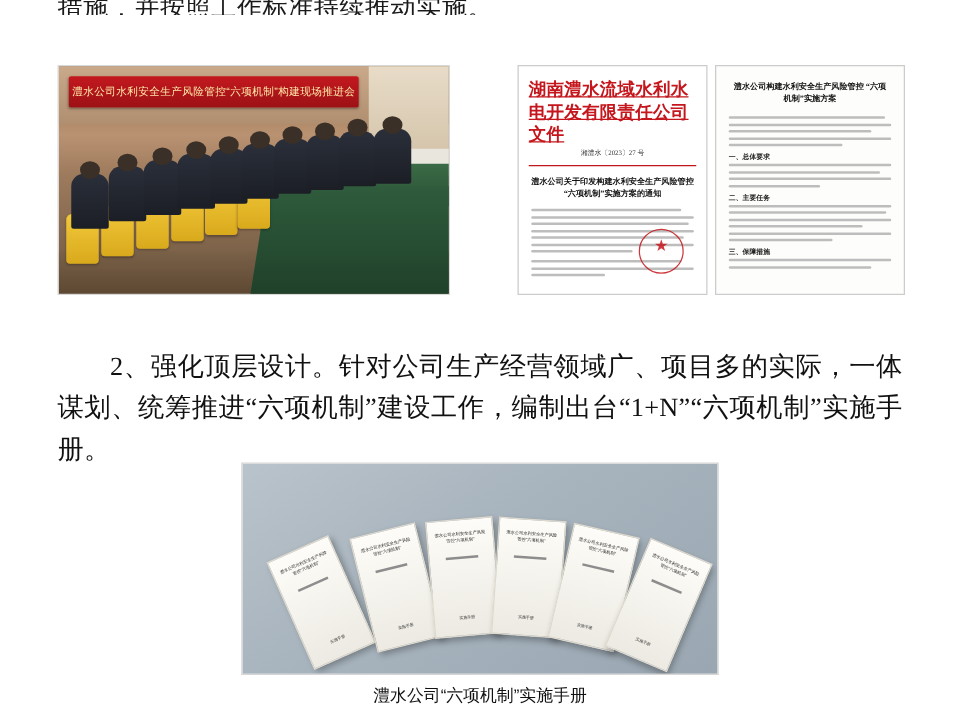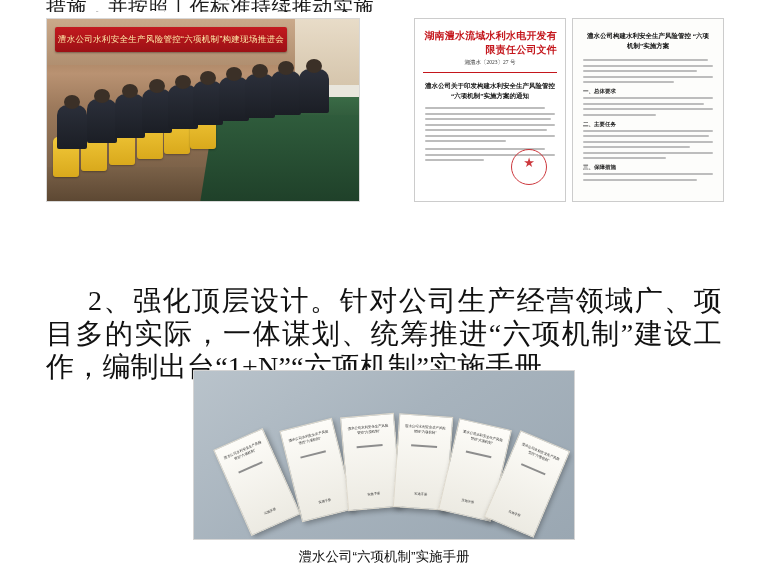--- a/index.html
+++ b/index.html
@@ -48,20 +48,21 @@
   }
   .fig {
     position: absolute;
     top: 0;
   }
   .fig-photo {
     position: relative;
     overflow: hidden;
     border: 1px solid #d8d8d8;
     background: #cfcfcf;
+    margin-top: 34px;
   }
   .cap {
     text-align: center;
     font-size: 13.5px;
     line-height: 20px;
     margin-top: 6px;
     color: #111111;
     white-space: nowrap;
     font-family: "Liberation Sans", "DejaVu Sans", sans-serif;
   }
@@ -143,25 +144,26 @@
 
   
   #photo-doc1 {
     width: 150px;
     height: 182px;
     background: #ffffff;
     border: 1px solid #cccccc;
   }
   .doc-title-red {
     margin: 10px 8px 2px;
-    text-align: right;
+    text-align: left;
     color: #c4161c;
-    font-size: 10px;
+    font-size: 14px;
     font-weight: bold;
     letter-spacing: .2px;
+    text-decoration: underline;
   }
   .doc-rule {
     margin: 4px 8px 3px;
     height: 1px;
     background: #c4161c;
   }
   .doc-num {
     text-align: center;
     font-size: 5.5px;
     color: #333;
@@ -222,21 +224,21 @@
     font-weight: bold;
     color: #222;
   }
 
   
   .para {
     position: absolute;
     left: 46px;
     top: 256px;
     width: 676px;
-    font-size: 28px;
+    font-size: 21px;
     line-height: 33px;
     letter-spacing: 0.2px;
     color: #111111;
     text-align: justify;
   }
   .para .indent { display: inline-block; width: 42px; }
 
   
   .fig2 {
     position: absolute;

